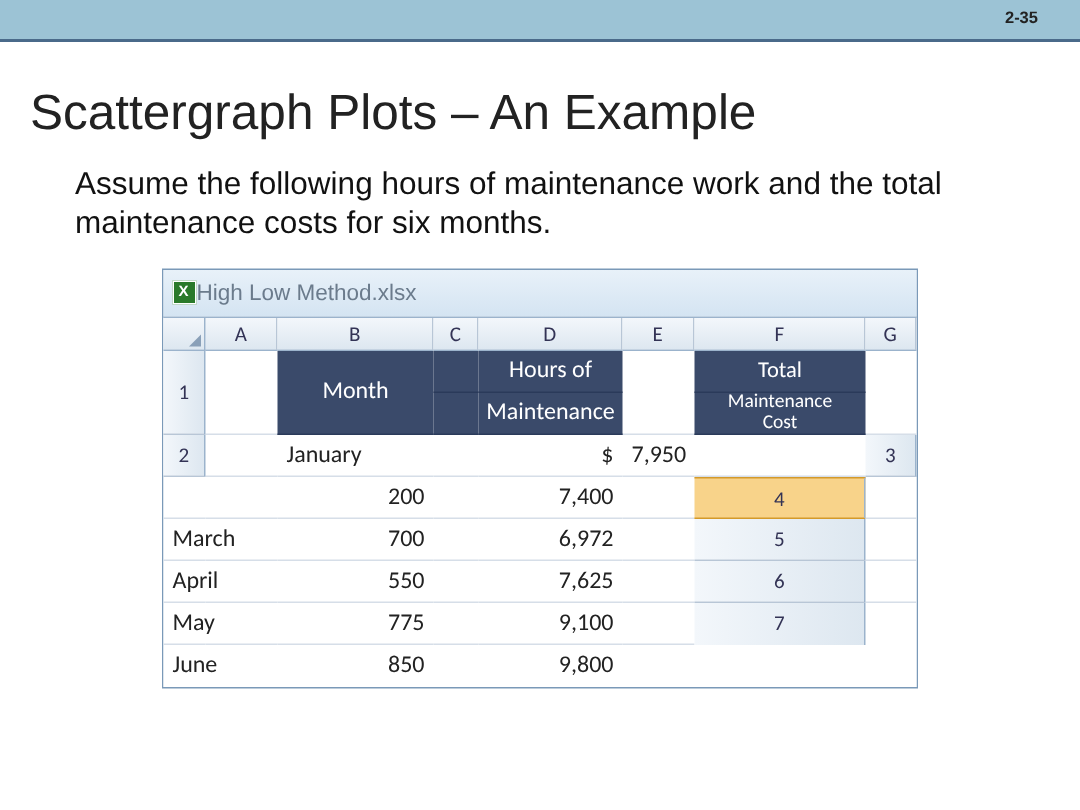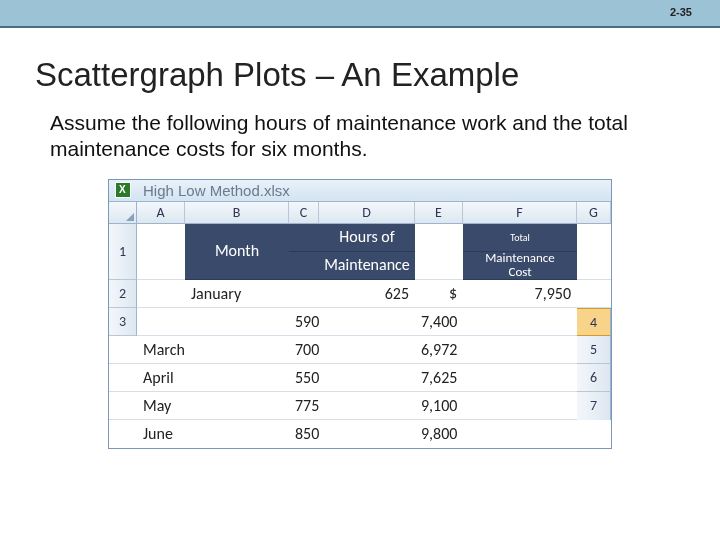--- a/index.html
+++ b/index.html
@@ -24,42 +24,42 @@
     top: 6px;
     font-size: 11px;
     font-weight: bold;
     color: #222;
   }
   .title {
     font-family: Arial, sans-serif;
     font-size: 33px;
     font-weight: normal;
     color: #222;
-    margin: 28px 0 12px 35px;
+    margin: 28px 0 12px 20px;
   }
   .subtitle {
     font-family: Arial, sans-serif;
     font-size: 21px;
     color: #111;
     margin: 16px 40px 16px 50px;
     line-height: 1.25;
   }
   .excel-wrap {
     margin: 0 auto;
     width: 504px;
     border: 1px solid #7a99b8;
   }
   .excel-titlebar {
-    height: 22px;
+    height: 32px;
     background: linear-gradient(#e8f1f9, #d4e4f2);
     border-bottom: 1px solid #9bb3cc;
     display: flex;
     align-items: center;
     padding: 0 6px;
-    gap: 12px;
+    gap: 0;
   }
   .excel-icon {
     width: 16px; height: 16px;
     background: #2a7a2a;
     border: 1px solid #fff;
     position: relative;
   }
   .excel-icon::after {
     content: "X";
     position: absolute;
@@ -165,43 +165,42 @@
     <div class="col-head">E</div>
     <div class="col-head">F</div>
     <div class="col-head">G</div>
 
     <div class="row-head" style="grid-row:span 2;height:56px;line-height:56px">1</div>
     <div class="cell" style="grid-row:span 2;height:56px"></div>
     <div class="hdr-cell" style="grid-row:span 2;height:56px">Month</div>
     <div class="hdr-cell" style="height:28px"></div>
     <div class="hdr-cell" style="height:28px">Hours of</div>
     <div class="cell" style="grid-row:span 2;height:56px"></div>
-    <div class="hdr-cell" style="height: 28px; font-size: 10px;">Total</div>
+    <div class="hdr-cell" style="height: 28px; font-size: 15px;">Total</div>
     <div class="cell" style="grid-row:span 2;height:56px"></div>
 
     <div class="hdr-cell" style="height:28px"></div>
     <div class="hdr-cell" style="height:28px">Maintenance</div>
     <div class="hdr-cell" style="height: 28px; flex-direction: column; font-size: 13px;">
         <div>Maintenance</div>
         <div>Cost</div>
       </div>
 
     <div class="row-head">2</div>
     <div class="cell"></div>
     <div class="cell left">January</div>
     <div class="cell"></div>
-    <div class="cell right">625</div>
     <div class="cell right">$</div>
     <div class="cell right">7,950</div>
     <div class="cell"></div>
 
     <div class="row-head">3</div>
     <div class="cell"></div>
     <div class="cell"></div>
-    <div class="cell right">590</div>
+    <div class="cell right">200</div>
     <div class="cell"></div>
     <div class="cell right">7,400</div>
     <div class="cell"></div>
 
     <div class="row-head selected">4</div>
     <div class="cell"></div>
     <div class="cell left">March</div>
     <div class="cell"></div>
     <div class="cell right">700</div>
     <div class="cell"></div>

